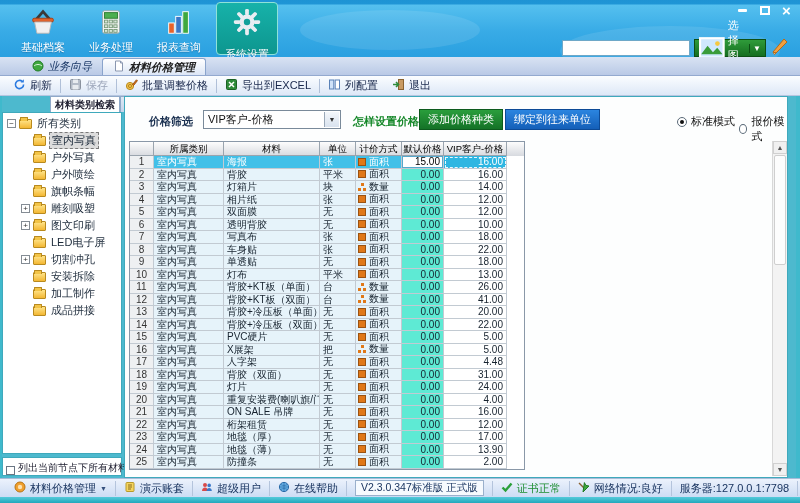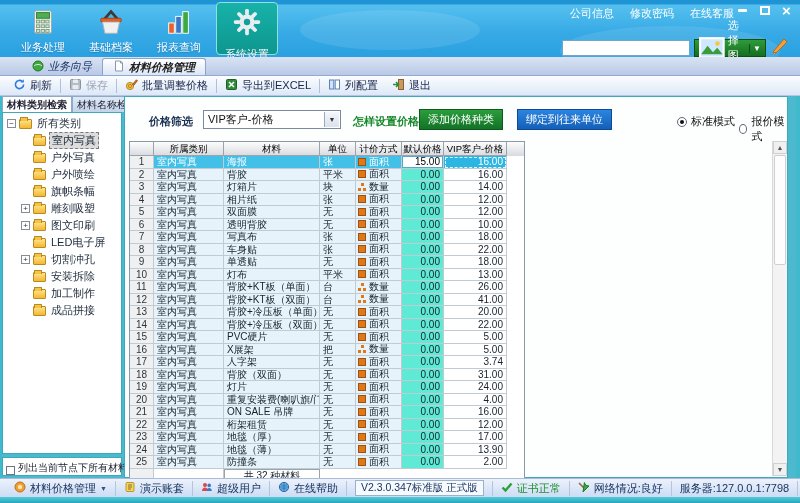--- a/index.html
+++ b/index.html
@@ -51,21 +51,21 @@
   .tool.disabled { color:#9aa4b8; cursor:default; }
   .tool svg { width:13px; height:13px; }
   .tsep { width:1px; height:14px; background:#b0c0d8; margin:0 1px; }
 
   
   .sidebar { position:absolute; left:2px; top:96px; width:120px; height:382px; }
   .side-tabs { display:flex; height:16px; }
   .side-tab { font-size:10px; color:#223; padding:1px 4px 0; cursor:pointer;
     background:linear-gradient(180deg,#dfe9f5,#c3d4ea); border:1px solid #8fa9c8; border-bottom:none;
     white-space:nowrap; }
-  .side-tab.active { background:#fff; font-weight:bold; }
+  .side-tab.active { background:#fff; font-weight:bold;margin-left:48px; }
   .tree { position:absolute; left:0; top:16px; width:120px; height:342px; background:#fff;
     border:1px solid #3fa9bc; overflow:hidden; padding:2px 0 0 4px; }
   .trow { display:flex; align-items:center; height:17px; font-size:11px; color:#1c2a3a;
     white-space:nowrap; cursor:pointer; }
   .trow .box { width:9px; height:9px; border:1px solid #848c94; background:#fff; font-size:8px;
     line-height:7px; text-align:center; color:#333; margin-right:3px; flex:0 0 9px; }
   .trow.child { padding-left:14px; }
   .trow.child.noexp { padding-left:26px; }
   .folder { width:13px; height:10px; background:linear-gradient(180deg,#ffe48a,#f3b733);
     border:1px solid #b98a1e; border-radius:1px; position:relative; margin-right:3px; flex:0 0 13px; }
@@ -86,21 +86,21 @@
   .f-select { position:absolute; left:78px; top:13px; width:138px; height:19px; background:#fff;
     border:1px solid #7a8a9a; font-size:11px; color:#111; display:flex; align-items:center;
     padding-left:4px; cursor:pointer; }
   .f-select .dd { position:absolute; right:1px; top:1px; bottom:1px; width:15px;
     background:linear-gradient(180deg,#f4f7fb,#d8e2ee); border-left:1px solid #9aa8b8;
     display:flex; align-items:center; justify-content:center; font-size:7px; color:#333; }
   .f-help { position:absolute; left:228px; top:17px; font-size:11px; color:#16882a; font-weight:bold; cursor:pointer; }
   .f-btn { position:absolute; top:12px; height:21px; font-size:11px; color:#fff; display:flex;
     align-items:center; padding:0 8px; cursor:pointer;font-family:Liberation Mono, monospace; }
   .f-btn.add { left:294px; background:linear-gradient(180deg,#2a9e3c,#147227); border:1px solid #0d5a1d; }
-  .f-btn.bind { left:392px; background:linear-gradient(180deg,#2b85e0,#145fb8); border:1px solid #0d4a96; }
+  .f-btn.bind { left:380px; background:linear-gradient(180deg,#2b85e0,#145fb8); border:1px solid #0d4a96; }
   .radio-item { position:absolute; top:17px; display:flex; align-items:center; gap:4px;
     font-size:11px; color:#111; cursor:pointer; }
   .r1 { left:552px; } .r2 { left:614px; }
   .rdot { width:10px; height:10px; border-radius:50%; border:1px solid #5a6a78; background:#fff; position:relative; }
   .rdot.on:after { content:""; position:absolute; left:2px; top:2px; width:4px; height:4px;
     border-radius:50%; background:#111; }
 
   
   .grid { position:absolute; left:4px; top:44px; width:396px; border:1px solid #8a98a8; background:#fff; }
   .g-row { display:flex; height:12.5px; }
@@ -158,46 +158,46 @@
 </head>
 <body>
 
 <div class="header">
   <div class="cloud" style="left:300px;top:10px;width:180px;height:40px"></div>
   <div class="cloud" style="left:560px;top:26px;width:220px;height:50px"></div>
   <div class="nav">
       <div class="nav-item">
         <span class="nav-ic">
           <svg viewBox="0 0 32 32">
+            <path d="M9 13 L16 5 L23 13" fill="none" stroke="#3a3a3a" stroke-width="3" stroke-linecap="round"></path>
+            <rect x="5" y="12" width="22" height="4" rx="1.5" fill="#e0622a" stroke="#a84015"></rect>
+            <path d="M7 16 L25 16 L22.5 28 L9.5 28 Z" fill="#f0f0f0" stroke="#b8b8b8"></path>
+          </svg>
+        </span>
+        <span class="nav-lb">基础档案</span>
+      </div>
+      <div class="nav-item">
+        <span class="nav-ic">
+          <svg viewBox="0 0 32 32">
             <rect x="7" y="4" width="18" height="24" rx="2" fill="#fafafa" stroke="#9aa"></rect>
             <rect x="9" y="6" width="14" height="6" fill="#4caf50" stroke="#2c7c30"></rect>
             <g fill="#d8e8d8" stroke="#7a9a7a">
               <rect x="9" y="14" width="3.5" height="3"></rect>
               <rect x="14" y="14" width="3.5" height="3"></rect>
               <rect x="19" y="14" width="3.5" height="3"></rect>
               <rect x="9" y="19" width="3.5" height="3"></rect>
               <rect x="14" y="19" width="3.5" height="3"></rect>
               <rect x="19" y="19" width="3.5" height="3"></rect>
               <rect x="9" y="24" width="3.5" height="3"></rect>
               <rect x="14" y="24" width="3.5" height="3"></rect>
               <rect x="19" y="24" width="3.5" height="3"></rect>
             </g>
           </svg>
         </span>
         <span class="nav-lb">业务处理</span>
-      </div>
-      <div class="nav-item">
-        <span class="nav-ic">
-          <svg viewBox="0 0 32 32">
-            <path d="M9 13 L16 5 L23 13" fill="none" stroke="#3a3a3a" stroke-width="3" stroke-linecap="round"></path>
-            <rect x="5" y="12" width="22" height="4" rx="1.5" fill="#e0622a" stroke="#a84015"></rect>
-            <path d="M7 16 L25 16 L22.5 28 L9.5 28 Z" fill="#f0f0f0" stroke="#b8b8b8"></path>
-          </svg>
-        </span>
-        <span class="nav-lb">基础档案</span>
       </div>
       <div class="nav-item">
         <span class="nav-ic">
           <svg viewBox="0 0 32 32">
             <rect x="5" y="17" width="6" height="11" fill="#e8622a" stroke="#fff"></rect>
             <rect x="12.5" y="10" width="6" height="18" fill="#3a78c8" stroke="#fff"></rect>
             <rect x="20" y="5" width="6" height="23" fill="#3fa83f" stroke="#fff"></rect>
           </svg>
         </span>
         <span class="nav-lb">报表查询</span>
@@ -214,25 +214,20 @@
               <rect x="14" y="23" width="4" height="7" rx="1.5" transform="rotate(45 16 16)"></rect>
               <rect x="2" y="14" width="7" height="4" rx="1.5" transform="rotate(45 16 16)"></rect>
               <rect x="23" y="14" width="7" height="4" rx="1.5" transform="rotate(45 16 16)"></rect>
               <circle cx="16" cy="16" r="8"></circle>
             </g>
             <circle cx="16" cy="16" r="3.4" fill="#10a09a"></circle>
           </svg>
         </span>
         <span class="nav-lb">系统设置</span>
       </div>
-    </div>
-  <div class="toplinks">
-      <span class="toplink">公司信息</span>
-      <span class="toplink">修改密码</span>
-      <span class="toplink">在线客服</span>
     </div>
   <div class="winbtns">
     <span class="winbtn">
         <span class="wb-min"></span>
       </span>
     <span class="winbtn">
         <span class="wb-max"></span>
       </span>
     <span class="winbtn">
         <span class="wb-close">×</span>
@@ -633,21 +628,21 @@
       <div class="g-row">
         <span class="g-cell c0">17</span>
         <span class="g-cell c1">室内写真</span>
         <span class="g-cell c2">人字架</span>
         <span class="g-cell c3">无</span>
         <span class="g-cell c4">
           <span class="mi sq"></span>
           <span>面积</span>
         </span>
         <span class="g-cell c5">0.00</span>
-        <span class="g-cell c6">3.74</span>
+        <span class="g-cell c6">4.48</span>
       </div>
       <div class="g-row">
         <span class="g-cell c0">18</span>
         <span class="g-cell c1">室内写真</span>
         <span class="g-cell c2">背胶（双面）</span>
         <span class="g-cell c3">无</span>
         <span class="g-cell c4">
           <span class="mi sq"></span>
           <span>面积</span>
         </span>
@@ -730,25 +725,20 @@
         <span class="g-cell c0">25</span>
         <span class="g-cell c1">室内写真</span>
         <span class="g-cell c2">防撞条</span>
         <span class="g-cell c3">无</span>
         <span class="g-cell c4">
           <span class="mi sq"></span>
           <span>面积</span>
         </span>
         <span class="g-cell c5">0.00</span>
         <span class="g-cell c6">2.00</span>
-      </div>
-      <div class="g-foot">
-        <span class="fnum"></span>
-        <span class="fcat"></span>
-        <span class="fbox">共 32 种材料</span>
       </div>
     </div>
   <div class="vscroll">
     <div class="vs-btn">▲</div>
     <div class="vs-thumb"></div>
     <div class="vs-btn down">▼</div>
   </div>
 </div>
 
 <div class="statusbar">

